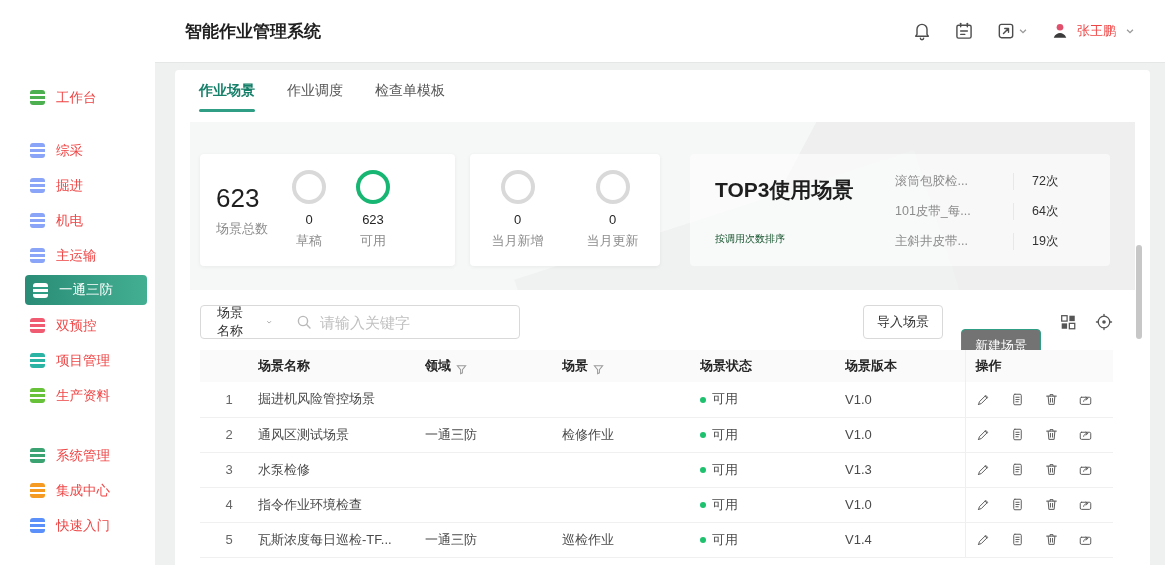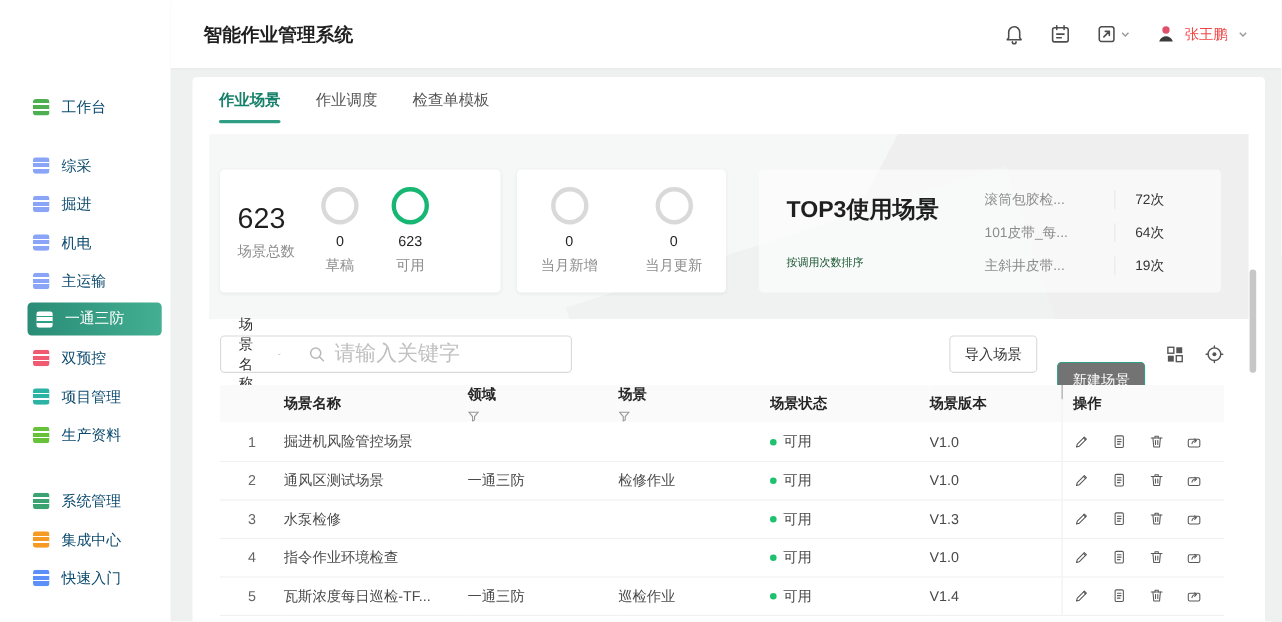--- a/index.html
+++ b/index.html
@@ -2,21 +2,21 @@
 <html><head>
 <meta charset="utf-8">
 <style>
   * { margin:0; padding:0; box-sizing:border-box; }
   html,body { width:1165px; height:565px; overflow:hidden; }
   body { font-family:"Liberation Sans","DejaVu Sans",sans-serif; background:#eff1f0; position:relative; color:#333; }
 
   
   .sidebar { position:absolute; left:0; top:0; width:155px; height:565px; background:#fff; z-index:5; }
   .side-list { padding-top:80px; }
-  .side-item { display:flex; align-items:center; gap:11px; height:35px; padding-left:30px; font-size:13.5px; color:#0c4a6e; cursor:pointer; }
+  .side-item { display:flex; align-items:center; gap:11px; height:35px; padding-left:30px; font-size:13.5px; color:#ef4444; cursor:pointer; }
   .side-item.first { margin-bottom:18px; }
   .side-item.group-gap { margin-top:25px; }
   .side-item.active { background:linear-gradient(90deg,#2a8c76,#43af92); color:#fff; margin:0 8px 0 25px; padding-left:8px; border-radius:4px; height:30px; margin-top:2px; margin-bottom:3px; }
   .mini { width:15px; height:15px; border-radius:3px; flex:0 0 15px;
           background-image:linear-gradient(rgba(255,255,255,0) 4px,#fff 4px,#fff 5.6px,rgba(255,255,255,0) 5.6px,rgba(255,255,255,0) 9px,#fff 9px,#fff 10.6px,rgba(255,255,255,0) 10.6px); }
   .ic-green  { background-color:#4caf50; }
   .ic-blue   { background-color:#8aa4f8; }
   .ic-white  { background-color:#ffffff; background-image:linear-gradient(rgba(0,0,0,0) 4px,#2f9e84 4px,#2f9e84 5.6px,rgba(0,0,0,0) 5.6px,rgba(0,0,0,0) 9px,#2f9e84 9px,#2f9e84 10.6px,rgba(0,0,0,0) 10.6px); }
   .ic-red    { background-color:#f05b72; }
   .ic-teal   { background-color:#2bb3a3; }
@@ -66,36 +66,36 @@
   .top3-list { position:absolute; left:205px; top:12px; width:200px; }
   .top3-row { display:flex; align-items:center; height:30px; font-size:12.5px; }
   .top3-name { width:118px; color:#8c8c8c; white-space:nowrap; overflow:hidden; }
   .top3-count { color:#333; border-left:1px solid #e8e8e8; padding-left:18px; }
 
   
   .toolbar { position:absolute; left:25px; top:235px; width:913px; height:34px; display:flex; align-items:center; justify-content:space-between; }
   .search-group { display:flex; align-items:center; width:320px; height:34px; border:1px solid #d9d9d9; border-radius:4px; background:#fff; }
   .sel { display:flex; align-items:center; gap:14px; padding:0 14px 0 16px; font-size:13px; color:#333; cursor:pointer; }
   .search-seg { display:flex; align-items:center; gap:8px; padding-left:10px; flex:1; }
-  .search-input { border:none; outline:none; font-size:19px; flex:1; color:#333; background:transparent; }
+  .search-input { border:none; outline:none; font-size:15px; flex:1; color:#333; background:transparent; }
   .search-input::placeholder { color:#c0c0c0; }
   .tool-right { display:flex; align-items:center; gap:18px; }
   .btn { height:34px; border-radius:4px; font-size:13px; display:flex; align-items:center; justify-content:center; cursor:pointer; }
   .btn.ghost { width:80px; background:#fff; border:1px solid #d9d9d9; color:#333; }
   .btn.primary { width:80px; background:#737373; border:1px solid #2f9e84; color:#fff;margin-top:48px; }
   .tool-icon { width:18px; height:18px; cursor:pointer; }
 
   
   .table-wrap { position:absolute; left:25px; top:280px; width:913px; }
   table { border-collapse:collapse; table-layout:fixed; width:913px; }
   thead th { background:#fafafa; height:32px; font-size:13px; font-weight:bold; color:#262626; text-align:left; }
   tbody td { height:35px; font-size:13px; color:#4a4a4a; border-bottom:1px solid #f0f0f0; background:#fff; }
   thead th, tbody td { padding:0; overflow:hidden; white-space:nowrap; }
   .c-index { text-align:center; color:#666; }
-  .th-flex { display:flex; align-items:flex-start; gap:5px;flex-direction:column; }
+  .th-flex { display:flex; align-items:flex-end; gap:5px; }
   .col-action { border-left:1px solid #efefef; padding-left:10px; }
   .dot { display:inline-block; width:6px; height:6px; border-radius:50%; background:#1ec16e; margin-right:6px; vertical-align:middle; }
   .actions { display:flex; gap:19px; align-items:center; }
   .act-icon { width:15px; height:15px; cursor:pointer; }
 
   
   .scroll-thumb { position:absolute; left:1136px; top:245px; width:6px; height:94px; background:#c7c7c7; border-radius:3px; z-index:9; }
 </style>
 </head>
 <body>

